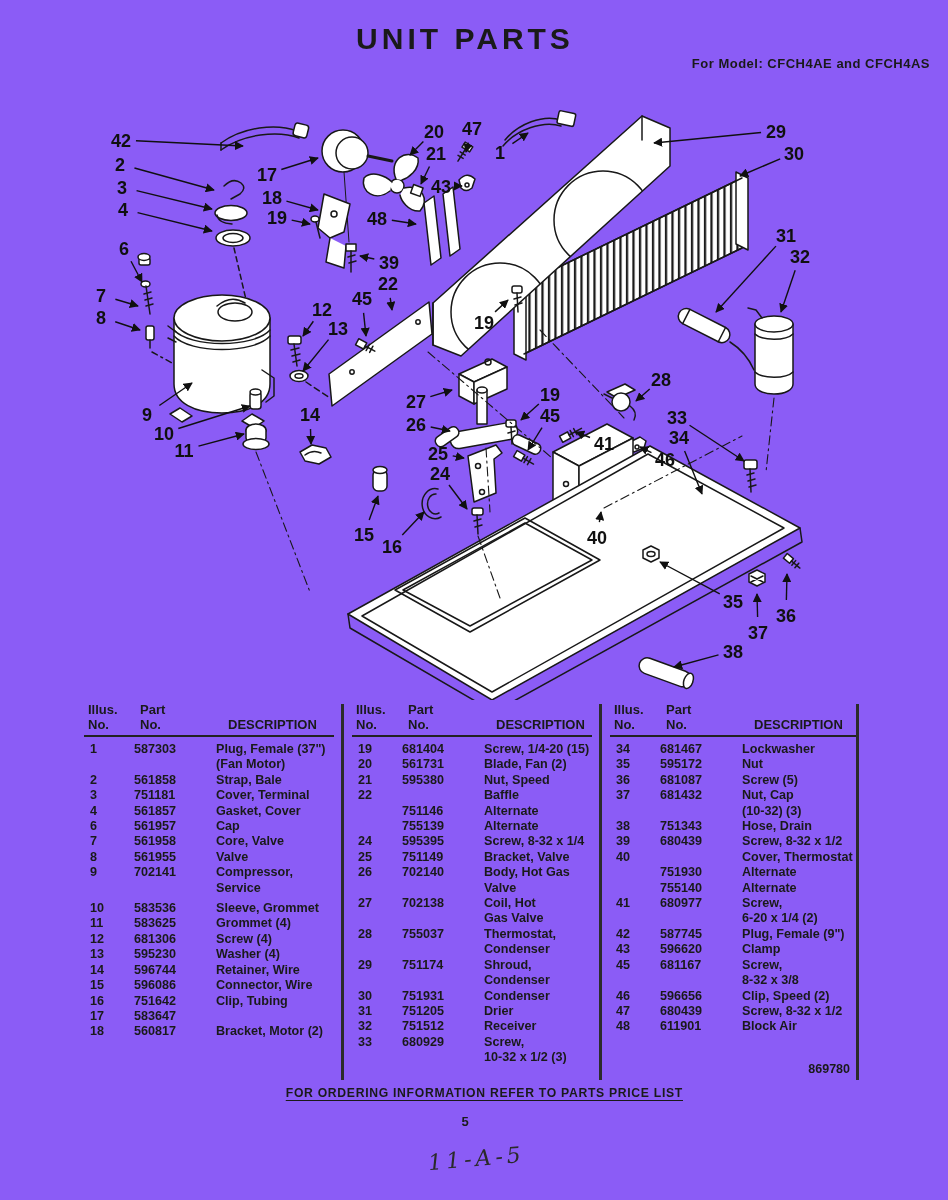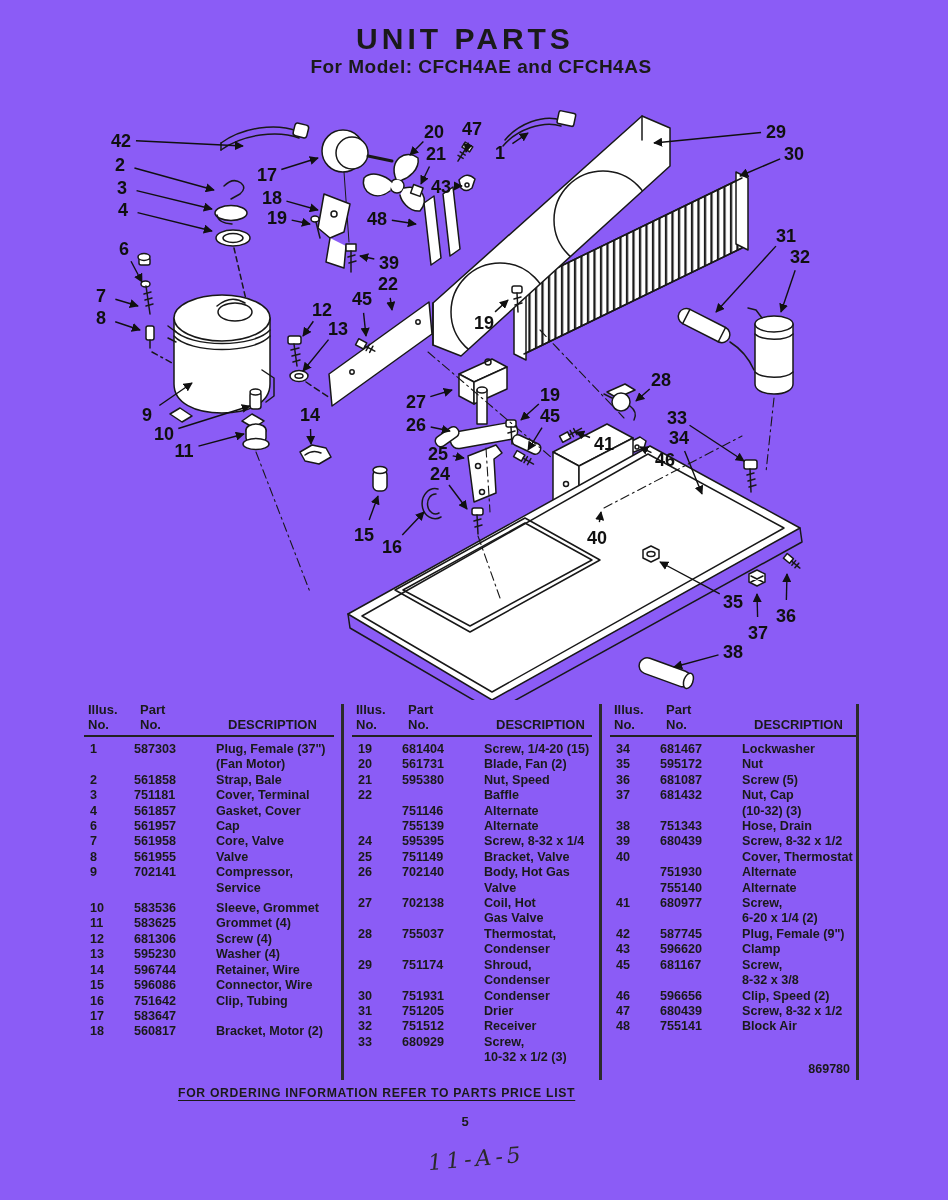--- a/index.html
+++ b/index.html
@@ -1,22 +1,22 @@
 <!DOCTYPE html>
 <html><head>
 <meta charset="utf-8">
 <style>
   html,body{margin:0;padding:0;background:#888;}
   .page{position:relative;width:948px;height:1200px;margin:0 auto;background:#8b5cf6;
         font-family:"Liberation Sans",sans-serif;color:#1a1a1a;overflow:hidden;}
   
   .title{position:absolute;top:22px;left:0;width:930px;text-align:center;
          font-size:30px;font-weight:700;letter-spacing:4px;}
-  .subtitle{position:absolute;top:56px;left:16px;width:930px;text-align:center;
-            font-size:19px;font-weight:700;letter-spacing:0.5px;}
+  .subtitle{position:absolute;top:56px;left:0;width:930px;text-align:right;
+            font-size:13px;font-weight:700;letter-spacing:0.5px;}
   
   #diagram{position:absolute;top:0;left:0;}
   #diagram .art{stroke:#181818;stroke-width:1.5;fill:none;stroke-linecap:round;stroke-linejoin:round;}
   .callout{font:700 18px "Liberation Sans",sans-serif;fill:#101010;text-anchor:middle;}
   .leader{stroke:#101010;stroke-width:1.4;}
   .axis{stroke:#181818;stroke-width:1.1;stroke-dasharray:9 4 2 4;fill:none;}
   
   .table-wrap{position:absolute;left:0;top:702px;width:948px;height:382px;font-weight:700;}
   .vrule{position:absolute;top:2px;width:3px;height:376px;background:#2b2b2b;}
   .pcol{position:absolute;top:0;}
@@ -24,21 +24,21 @@
          border-bottom:2.5px solid #222;padding-bottom:3px;font-size:13px;line-height:15px;}
   .phead .hc{display:flex;flex-direction:column;}
   .h-illus{padding-left:4px;}
   .h-desc{align-self:end;}
   .rows{margin-top:5px;}
   .prow{display:grid;grid-template-columns:44px 76px 1fr;column-gap:6px;
         font-size:12.6px;line-height:15.4px;}
   .prow.gap{margin-top:5px;}
   .c-illus{padding-left:6px;}
   
-  .notice{position:absolute;left:178px;top:1086px;width:505px;text-align:left;
+  .notice{position:absolute;left:178px;top:1086px;width:505px;text-align:right;
           font-size:12.2px;font-weight:700;letter-spacing:0.7px;
           text-decoration:underline;text-underline-offset:3px;}
   .pageno{position:absolute;left:438px;top:1114px;width:54px;text-align:center;
           font-size:13px;font-weight:700;}
   .docno{position:absolute;left:770px;top:1062px;width:80px;text-align:right;
          font-size:12.5px;font-weight:700;}
   .handwritten{position:absolute;left:428px;top:1146px;font-family:"DejaVu Serif",serif;
                font-style:italic;font-size:22px;letter-spacing:4px;color:#2a2a2a;
                transform:rotate(-5deg);}
 </style>
@@ -825,21 +825,21 @@
           </div>
           <div class="prow">
             <span class="c-illus">47</span>
             <span class="c-part">680439</span>
             <span class="c-desc">
               <div>Screw, 8-32 x 1/2</div>
             </span>
           </div>
           <div class="prow">
             <span class="c-illus">48</span>
-            <span class="c-part">755141</span>
+            <span class="c-part">611901</span>
             <span class="c-desc">
               <div>Block Air</div>
             </span>
           </div>
         </div>
     </section>
   </div>
 
   <div class="notice">FOR ORDERING INFORMATION REFER TO PARTS PRICE LIST</div>
   <div class="pageno">5</div>

